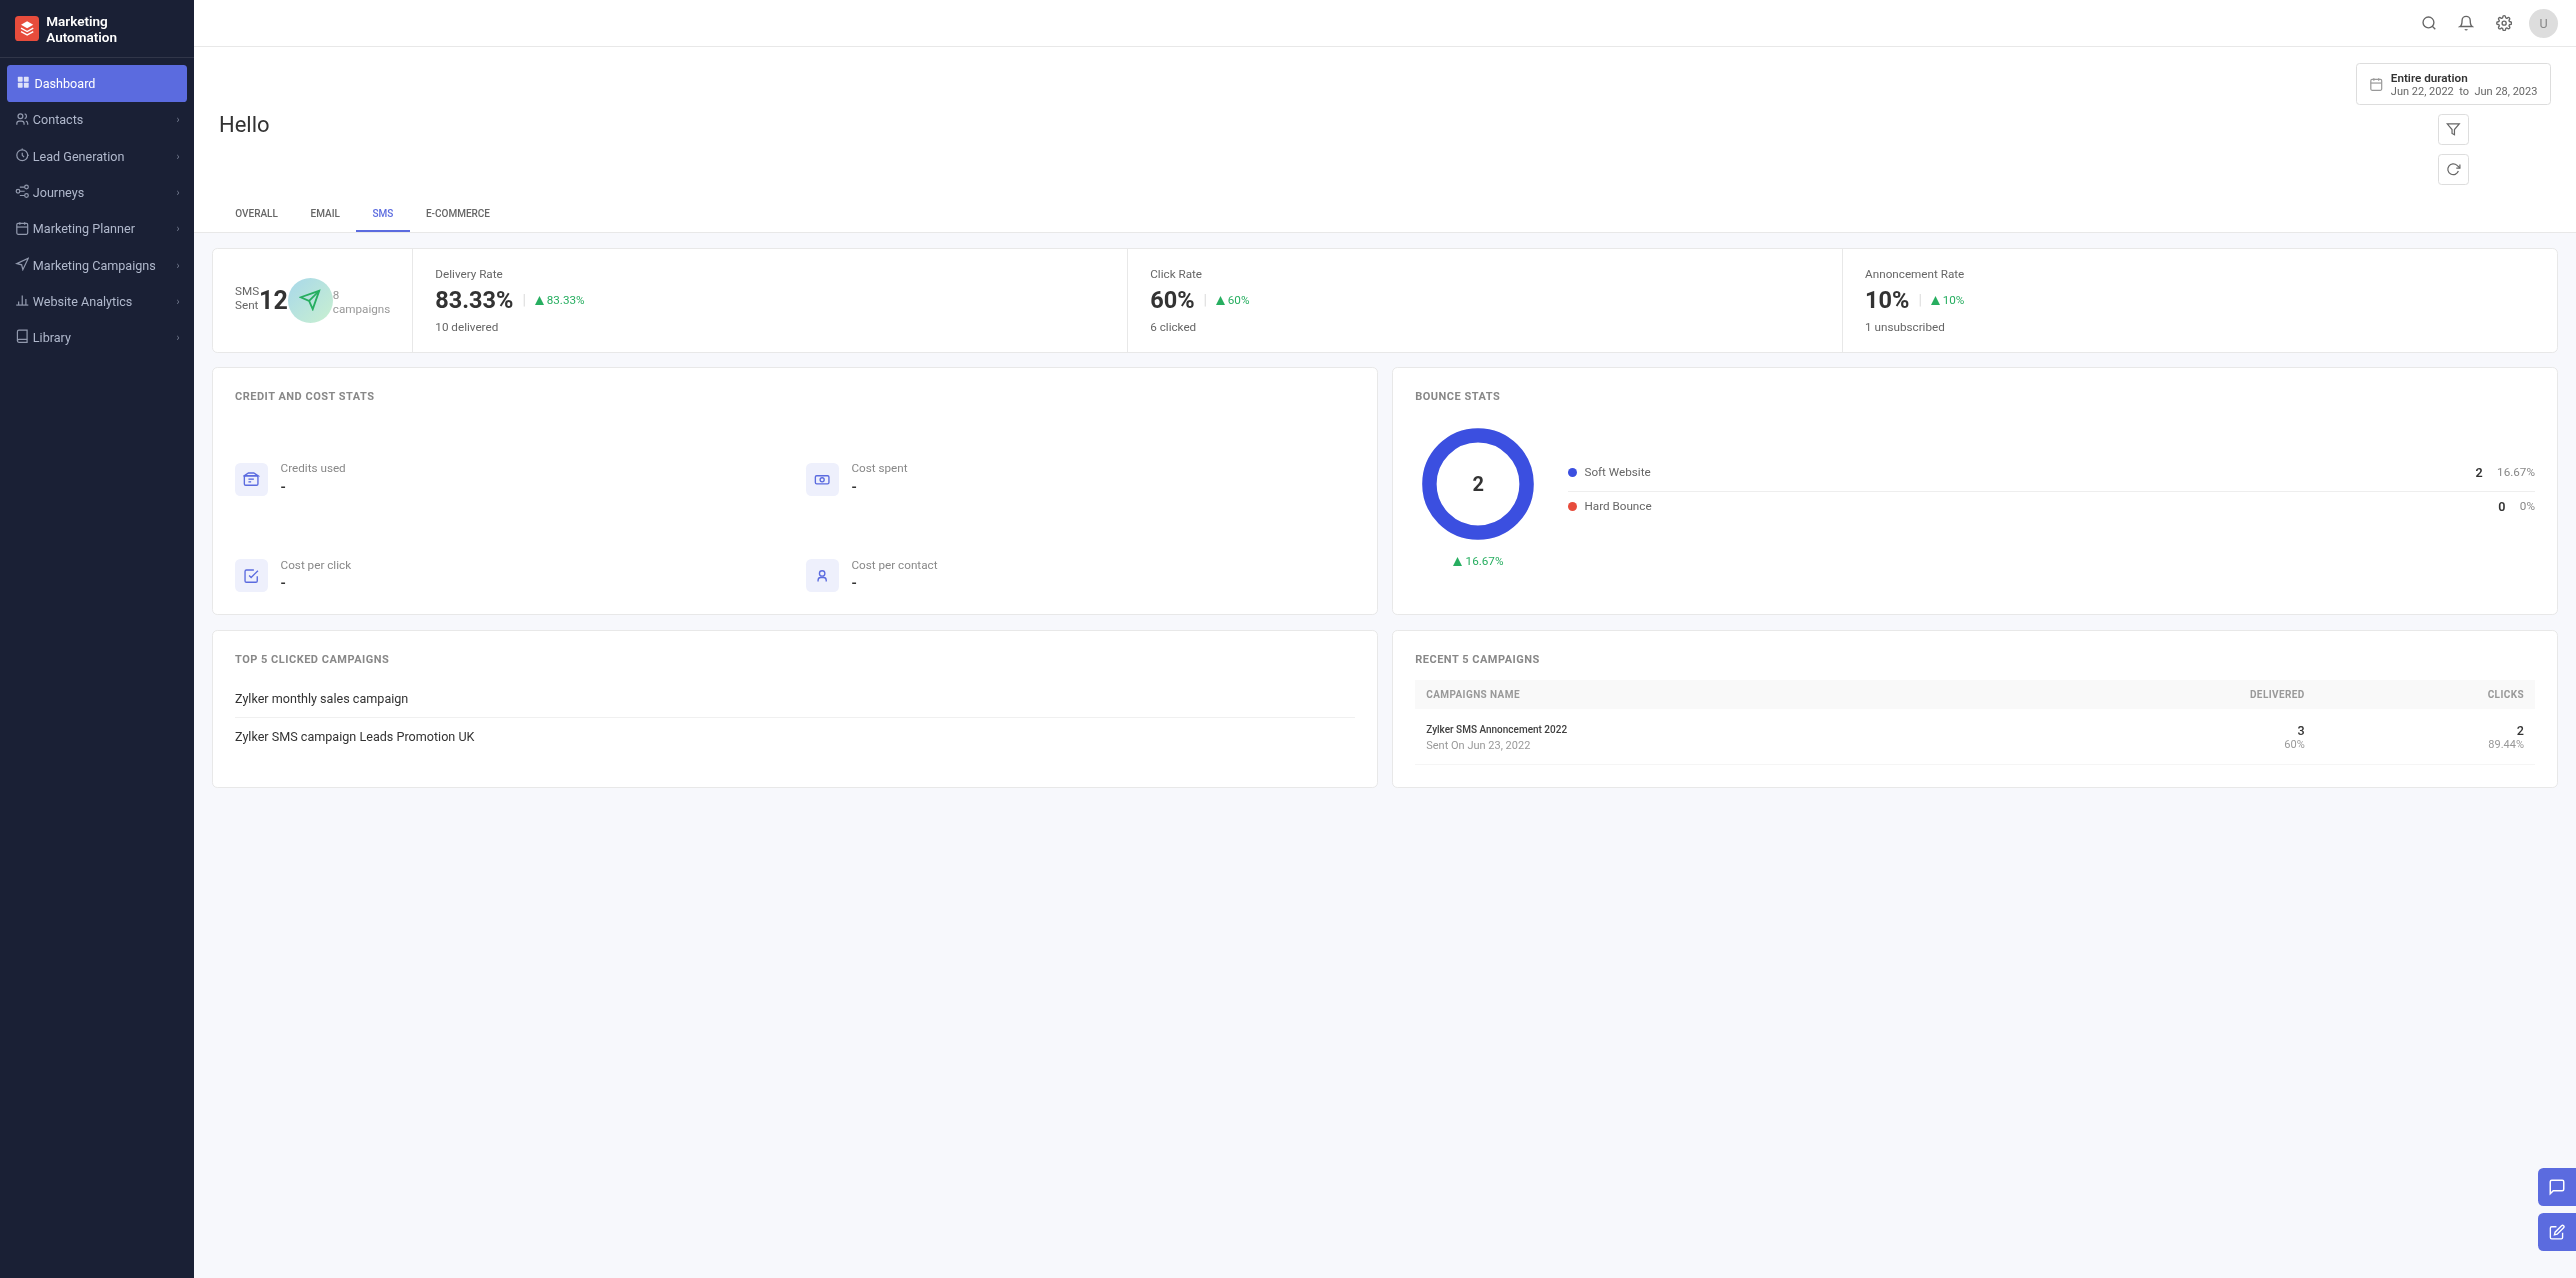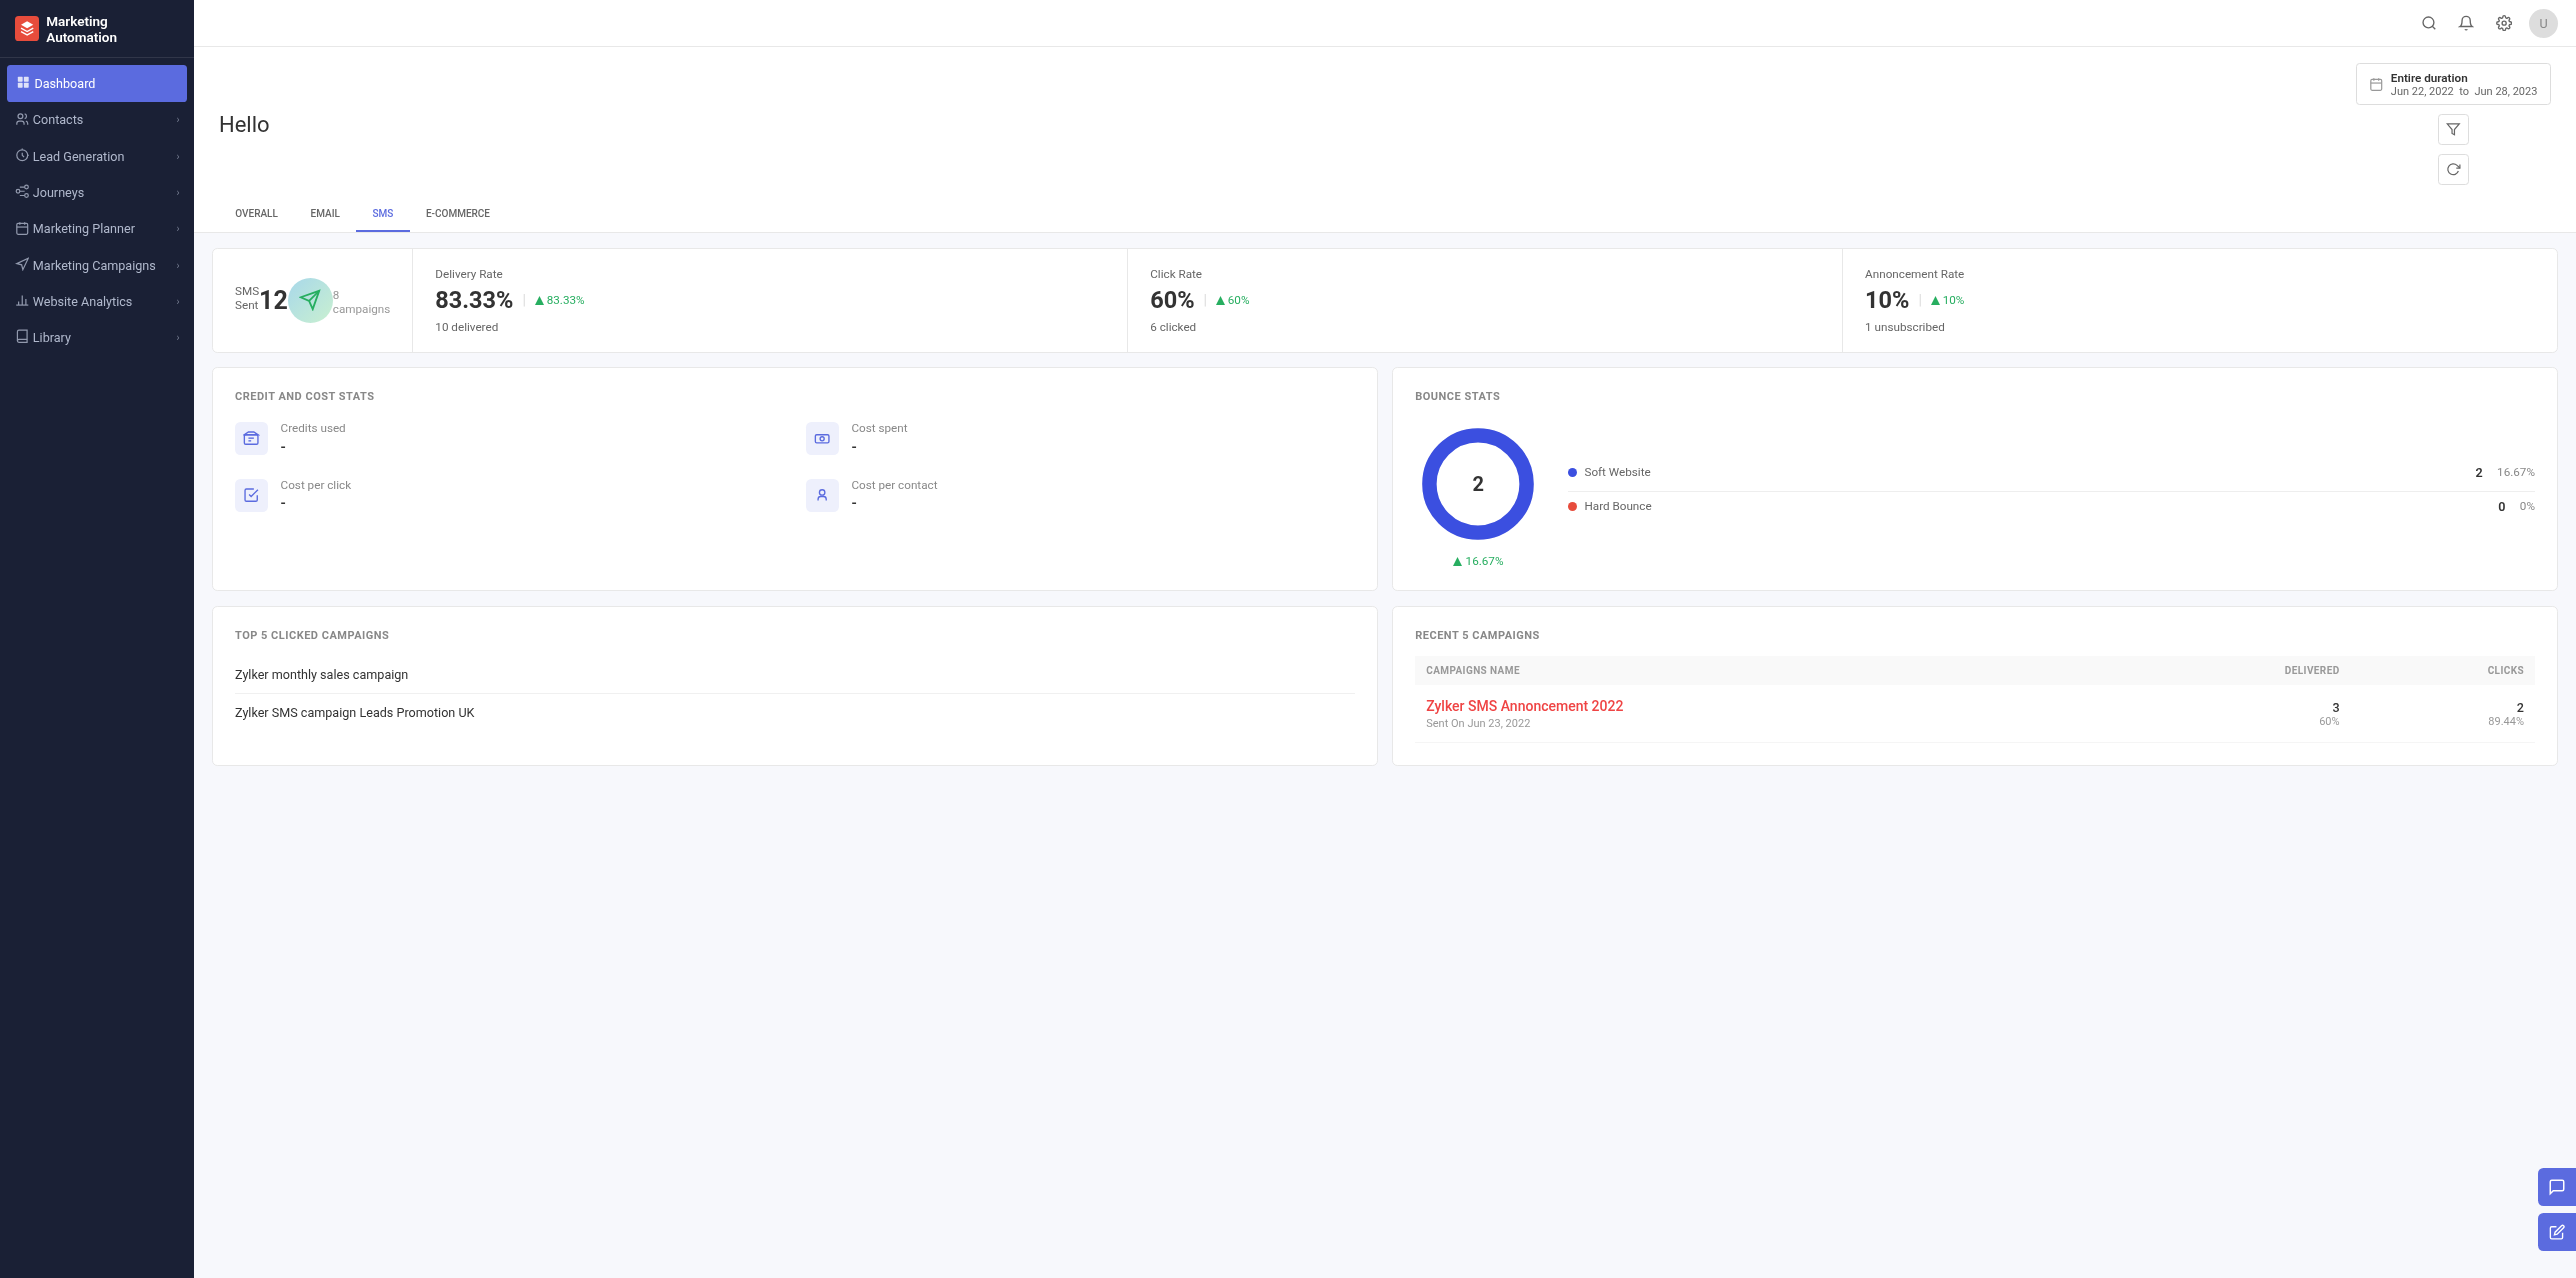--- a/index.html
+++ b/index.html
@@ -158,21 +158,21 @@
       font-size: 11px;
       font-weight: 700;
       color: #888;
       letter-spacing: 0.5px;
       text-transform: uppercase;
       margin-bottom: 18px;
     }
 
     
     .credit-grid { display: grid; grid-template-columns: 1fr 1fr; gap: 22px; }
-    .credit-item { display: flex; align-items: center; gap: 12.6px; }
+    .credit-item { display: flex; align-items: flex-end; gap: 12.6px; margin-top: 40px; }
     .credit-icon {
       width: 33px; height: 33px; border-radius: 5.4px;
       background: #eef0fc; display: flex; align-items: center; justify-content: center;
       font-size: 14.5px; color: #5b6bdf; flex-shrink: 0;
     }
     .credit-label { font-size: 11.7px; color: #888; margin-bottom: 3.6px; }
     .credit-value { font-size: 14.5px; font-weight: 600; color: #333; }
 
     
     .bounce-content { display: flex; align-items: center; gap: 27px; }
@@ -196,21 +196,21 @@
     .camp-title { font-size: 11px; font-weight: 700; color: #888; letter-spacing: 0.5px; text-transform: uppercase; margin-bottom: 14.5px; }
     .camp-item { padding: 11px 0; border-bottom: 0.9px solid #f0f0f0; font-size: 12.6px; color: #333; }
     .camp-item:last-child { border-bottom: none; }
 
     
     .recent-table { width: 100%; border-collapse: collapse; }
     .recent-table th { font-size: 10px; font-weight: 700; color: #999; text-transform: uppercase; padding: 9px 11px; background: #f9f9f9; text-align: left; letter-spacing: 0.4px; }
     .recent-table th:not(:first-child) { text-align: right; }
     .recent-table td { padding: 12.6px 11px; font-size: 11.7px; border-bottom: 0.9px solid #f5f5f5; }
     .recent-table td:not(:first-child) { text-align: right; }
-    .camp-link { color: #ef4444; font-weight: 500; font-size: 14px; text-decoration: none; }
+    .camp-link { color: #404040; font-weight: 500; font-size: 10px; text-decoration: none; }
     .camp-sent { font-size: 11px; color: #999; margin-top: 2.7px; }
     .camp-delivered-count { font-size: 12.6px; font-weight: 500; color: #333; }
     .camp-delivered-pct { font-size: 11px; color: #999; }
 
     
     .chat-widget {
       position: fixed; right: 0; bottom: 72px;
       width: 38px; background: #5b6bdf;
       display: flex; align-items: center; justify-content: center;
       height: 38px; border-radius: 5.4px 0 0 5.4px;

